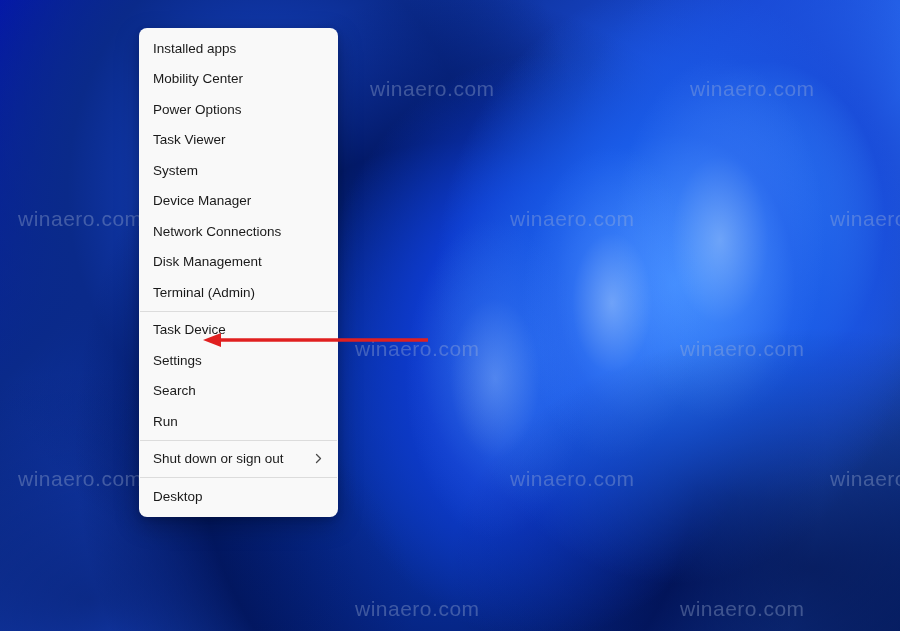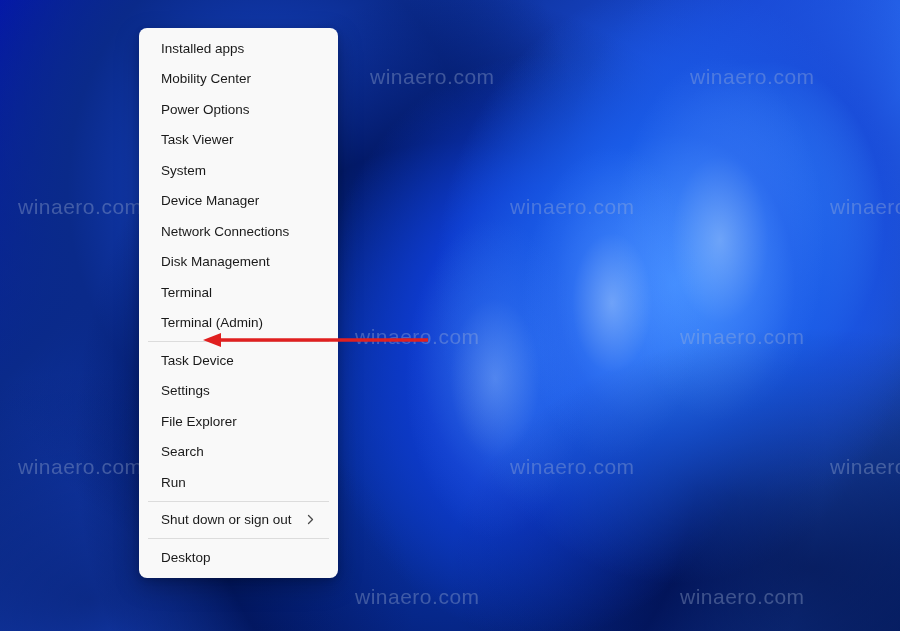--- a/index.html
+++ b/index.html
@@ -45,30 +45,31 @@
       pointer-events: none;
       opacity: 0.35;
       color: #a8b8d8;
       font-size: 21px;
       font-weight: 400;
       letter-spacing: 0.5px;
     }
     .watermark span {
       position: absolute;
       white-space: nowrap;
+      margin-top: 12px;
     }
     .context-menu {
       position: absolute;
       left: 139px;
       top: 28px;
       width: 199px;
       background: #f9f9f9;
       border-radius: 8px;
       box-shadow: 0 8px 24px rgba(0,0,0,0.25), 0 2px 6px rgba(0,0,0,0.15);
-      padding: 5px 8px;
+      padding: 5px 0;
       font-size: 13.5px;
       color: #1a1a1a;
     }
     .menu-item {
       display: flex;
       align-items: center;
       justify-content: space-between;
       padding: 7.5px 14px;
       cursor: default;
       line-height: 1.15;
@@ -132,34 +133,28 @@
     <div class="menu-item">
       <span>Device Manager</span>
     </div>
     <div class="menu-item">
       <span>Network Connections</span>
     </div>
     <div class="menu-item">
       <span>Disk Management</span>
     </div>
     <div class="menu-item">
-      <span>Terminal</span>
-    </div>
-    <div class="menu-item">
       <span>Terminal (Admin)</span>
     </div>
     <div class="menu-sep"></div>
     <div class="menu-item">
       <span>Task Device</span>
     </div>
     <div class="menu-item">
       <span>Settings</span>
-    </div>
-    <div class="menu-item">
-      <span>File Explorer</span>
     </div>
     <div class="menu-item">
       <span>Search</span>
     </div>
     <div class="menu-item">
       <span>Run</span>
     </div>
     <div class="menu-sep"></div>
     <div class="menu-item">
       <span>Shut down or sign out</span>

